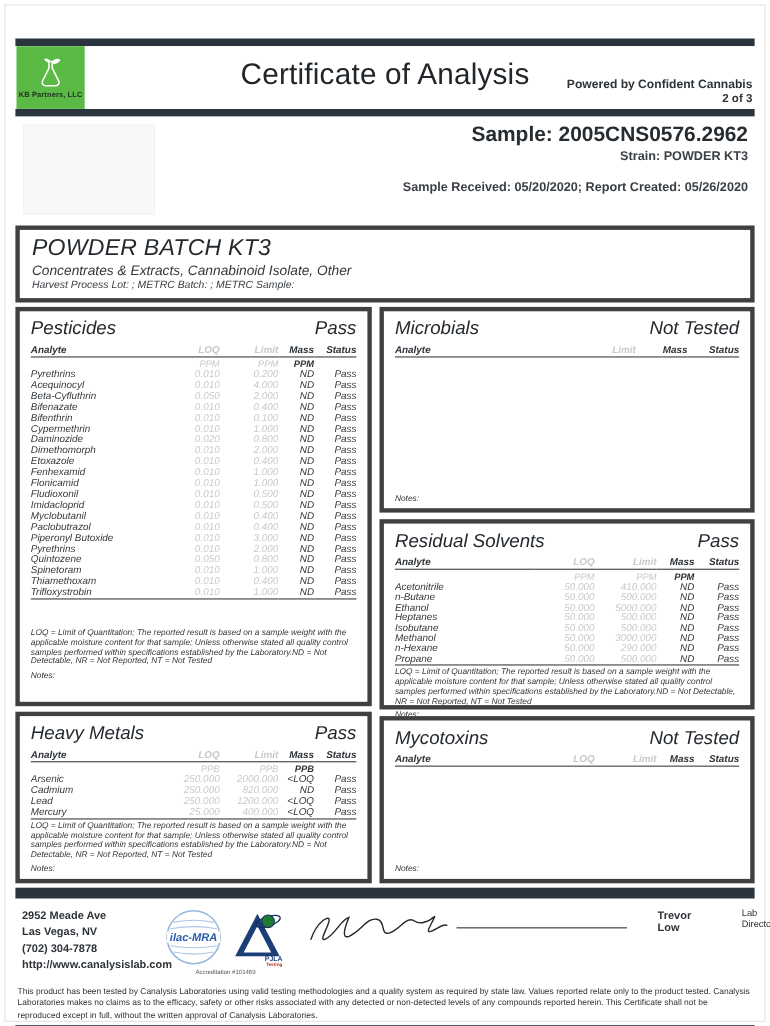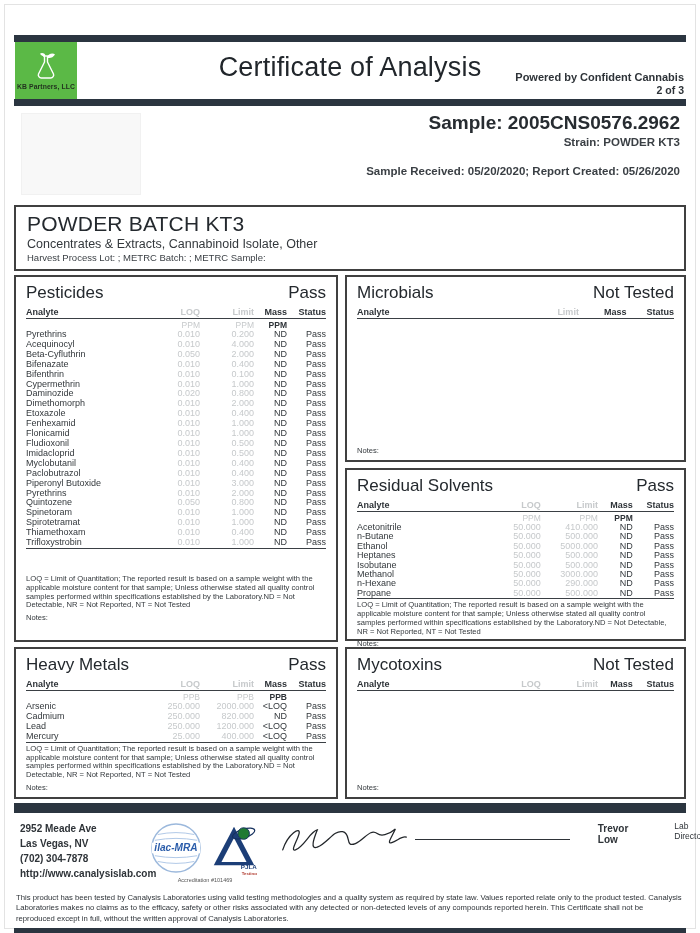--- a/index.html
+++ b/index.html
@@ -18,21 +18,21 @@
   .powered-by { font-size:11px; font-weight:600; color:#2e3338; }
   .page-num { font-size:10.5px; font-weight:600; color:#2e3338; margin-top:1px; }
   
   .sample-section { position:relative; height:93px; background:#fff; margin-bottom:6px; }
   .sample-placeholder { position:absolute; left:7px; top:7px; width:120px; height:82px; background:#f8f8f8; border:1px solid #f1f1f1; }
   .sample-info { position:absolute; right:6px; top:6px; text-align:right; }
   .sample-id { font-size:19px; font-weight:600; color:#272c31; }
   .sample-strain { font-size:11.5px; font-weight:700; margin-top:2px; }
   .sample-received { font-size:11.5px; font-weight:700; margin-top:17px; }
   
-  .card { background:#fff; border:2px solid #404040; }
+  .card { background:#fff; border:4px solid #404040;font-style:italic; }
   .product-card { padding:5px 11px 6px; margin-bottom:4px; }
   .product-name { font-size:21px; font-weight:400; color:#24292e; letter-spacing:.2px; }
   .product-category { font-size:12.5px; margin-top:1px; color:#33383c; }
   .product-meta { font-size:9.5px; margin-top:1px; color:#3a3f44; }
   
   .main-grid { display:flex; gap:7px; height:524px; margin-bottom:0; }
   .col-left { width:324px; display:flex; flex-direction:column; gap:5px; }
   .col-right { flex:1; display:flex; flex-direction:column; gap:6px;align-items:center; }
   .sec { padding:6px 10px 5px; display:flex; flex-direction:column; }
   .sec-pesticides { height:373px; }
@@ -278,27 +278,20 @@
                 <td class="c4">Pass</td>
               </tr>
               <tr>
                 <td class="c0">Spinetoram</td>
                 <td class="c1">0.010</td>
                 <td class="c2">1.000</td>
                 <td class="c3">ND</td>
                 <td class="c4">Pass</td>
               </tr>
               <tr>
-                <td class="c0">Spirotetramat</td>
-                <td class="c1">0.010</td>
-                <td class="c2">1.000</td>
-                <td class="c3">ND</td>
-                <td class="c4">Pass</td>
-              </tr>
-              <tr>
                 <td class="c0">Thiamethoxam</td>
                 <td class="c1">0.010</td>
                 <td class="c2">0.400</td>
                 <td class="c3">ND</td>
                 <td class="c4">Pass</td>
               </tr>
               <tr>
                 <td class="c0">Trifloxystrobin</td>
                 <td class="c1">0.010</td>
                 <td class="c2">1.000</td>

